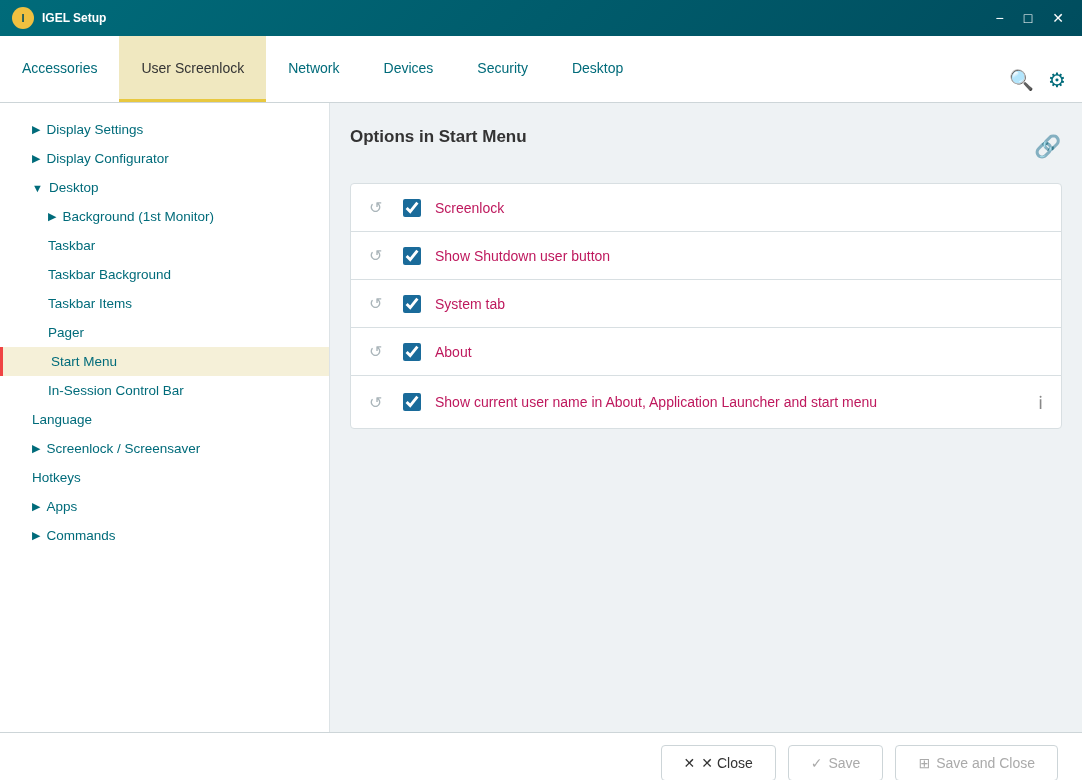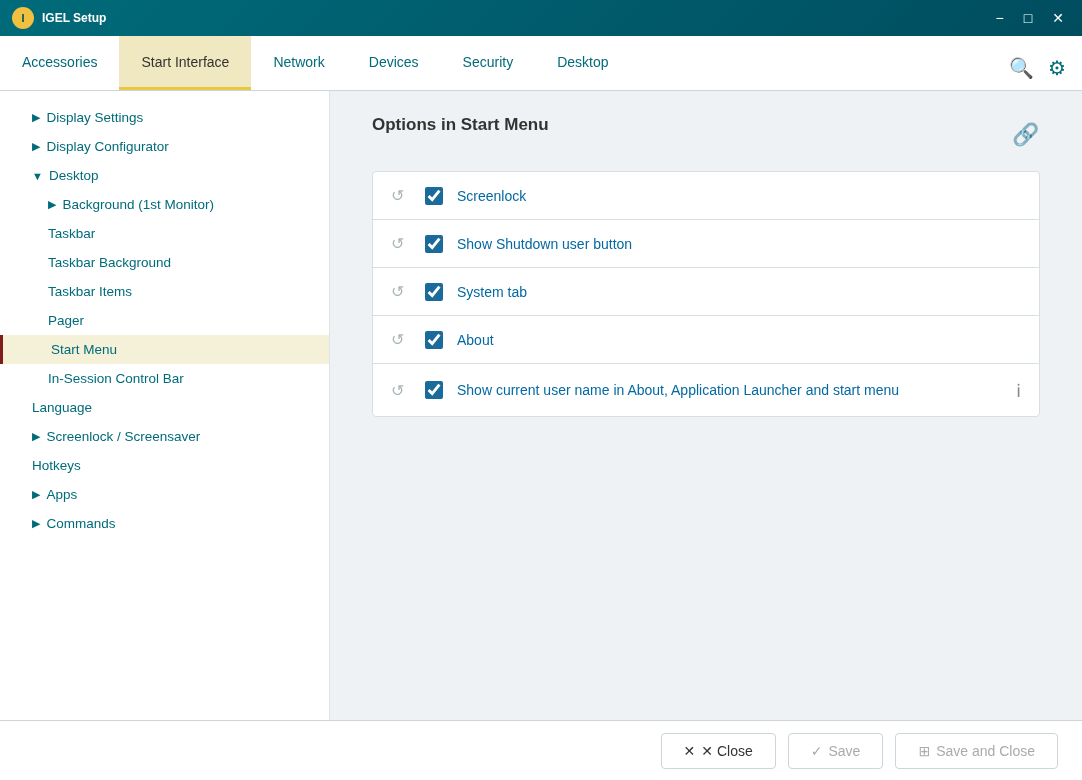--- a/index.html
+++ b/index.html
@@ -26,21 +26,21 @@
     .title-text { font-size: 12px; font-weight: 600; }
     .title-controls { display: flex; gap: 8px; }
     .title-btn {
       color: white; background: none; border: none; cursor: pointer;
       font-size: 14px; padding: 2px 6px; border-radius: 3px;
     }
 
     
     .nav-bar {
       background: white;
-      height: 55px;
+      height: 67px;
       display: flex;
       align-items: flex-end;
       padding: 0 0 0 0;
       border-bottom: 1px solid #cdd5d8;
       position: relative;
     }
     .nav-tab {
       padding: 12px 22px;
       cursor: pointer;
       font-size: 14px;
@@ -81,30 +81,30 @@
       padding: 12px 0;
     }
     .sidebar-item {
       display: flex; align-items: center;
       padding: 7px 16px;
       cursor: pointer;
       color: #006b7a;
       font-size: 13.5px;
       gap: 6px;
     }
-    .sidebar-item.active { background: #f5f0d8; border-left: 3px solid #7f1d1d; }
+    .sidebar-item.active { background: #f5f0d8; border-left: 3px solid #ef4444; }
     .sidebar-item .arrow { font-size: 11px; color: #006b7a; }
     .sidebar-item.indent1 { padding-left: 32px; }
     .sidebar-item.indent2 { padding-left: 48px; }
 
     
     .content-area {
       flex: 1;
       background: #eef2f4;
-      padding: 24px 42px;
+      padding: 24px 20px;
       overflow-y: auto;
     }
     .content-title {
       font-size: 17px;
       font-weight: 600;
       color: #333;
       margin-bottom: 20px;
     }
     .content-header {
       position: relative;
@@ -131,21 +131,21 @@
       cursor: pointer;
       min-width: 20px;
     }
     .option-checkbox {
       width: 18px; height: 18px;
       accent-color: #1a6b9a;
       cursor: pointer;
     }
     .option-label {
       font-size: 14px;
-      color: #0369a1;
+      color: #be185d;
       flex: 1;
     }
     .info-icon {
       color: #888; font-size: 18px; cursor: pointer;
       margin-left: auto;
     }
 
     
     .footer {
       height: 60px;
@@ -184,21 +184,21 @@
   </div>
   <div class="title-controls">
     <button class="title-btn">−</button>
     <button class="title-btn">□</button>
     <button class="title-btn close">✕</button>
   </div>
 </div>
 
 <div class="nav-bar">
   <div class="nav-tab">Accessories</div>
-  <div class="nav-tab active">Start Interface</div>
+  <div class="nav-tab active">User Screenlock</div>
   <div class="nav-tab">Network</div>
   <div class="nav-tab">Devices</div>
   <div class="nav-tab">Security</div>
   <div class="nav-tab">Desktop</div>
   <div class="nav-right">
     <button class="nav-icon-btn">🔍</button>
     <button class="nav-icon-btn">⚙</button>
   </div>
 </div>
 

